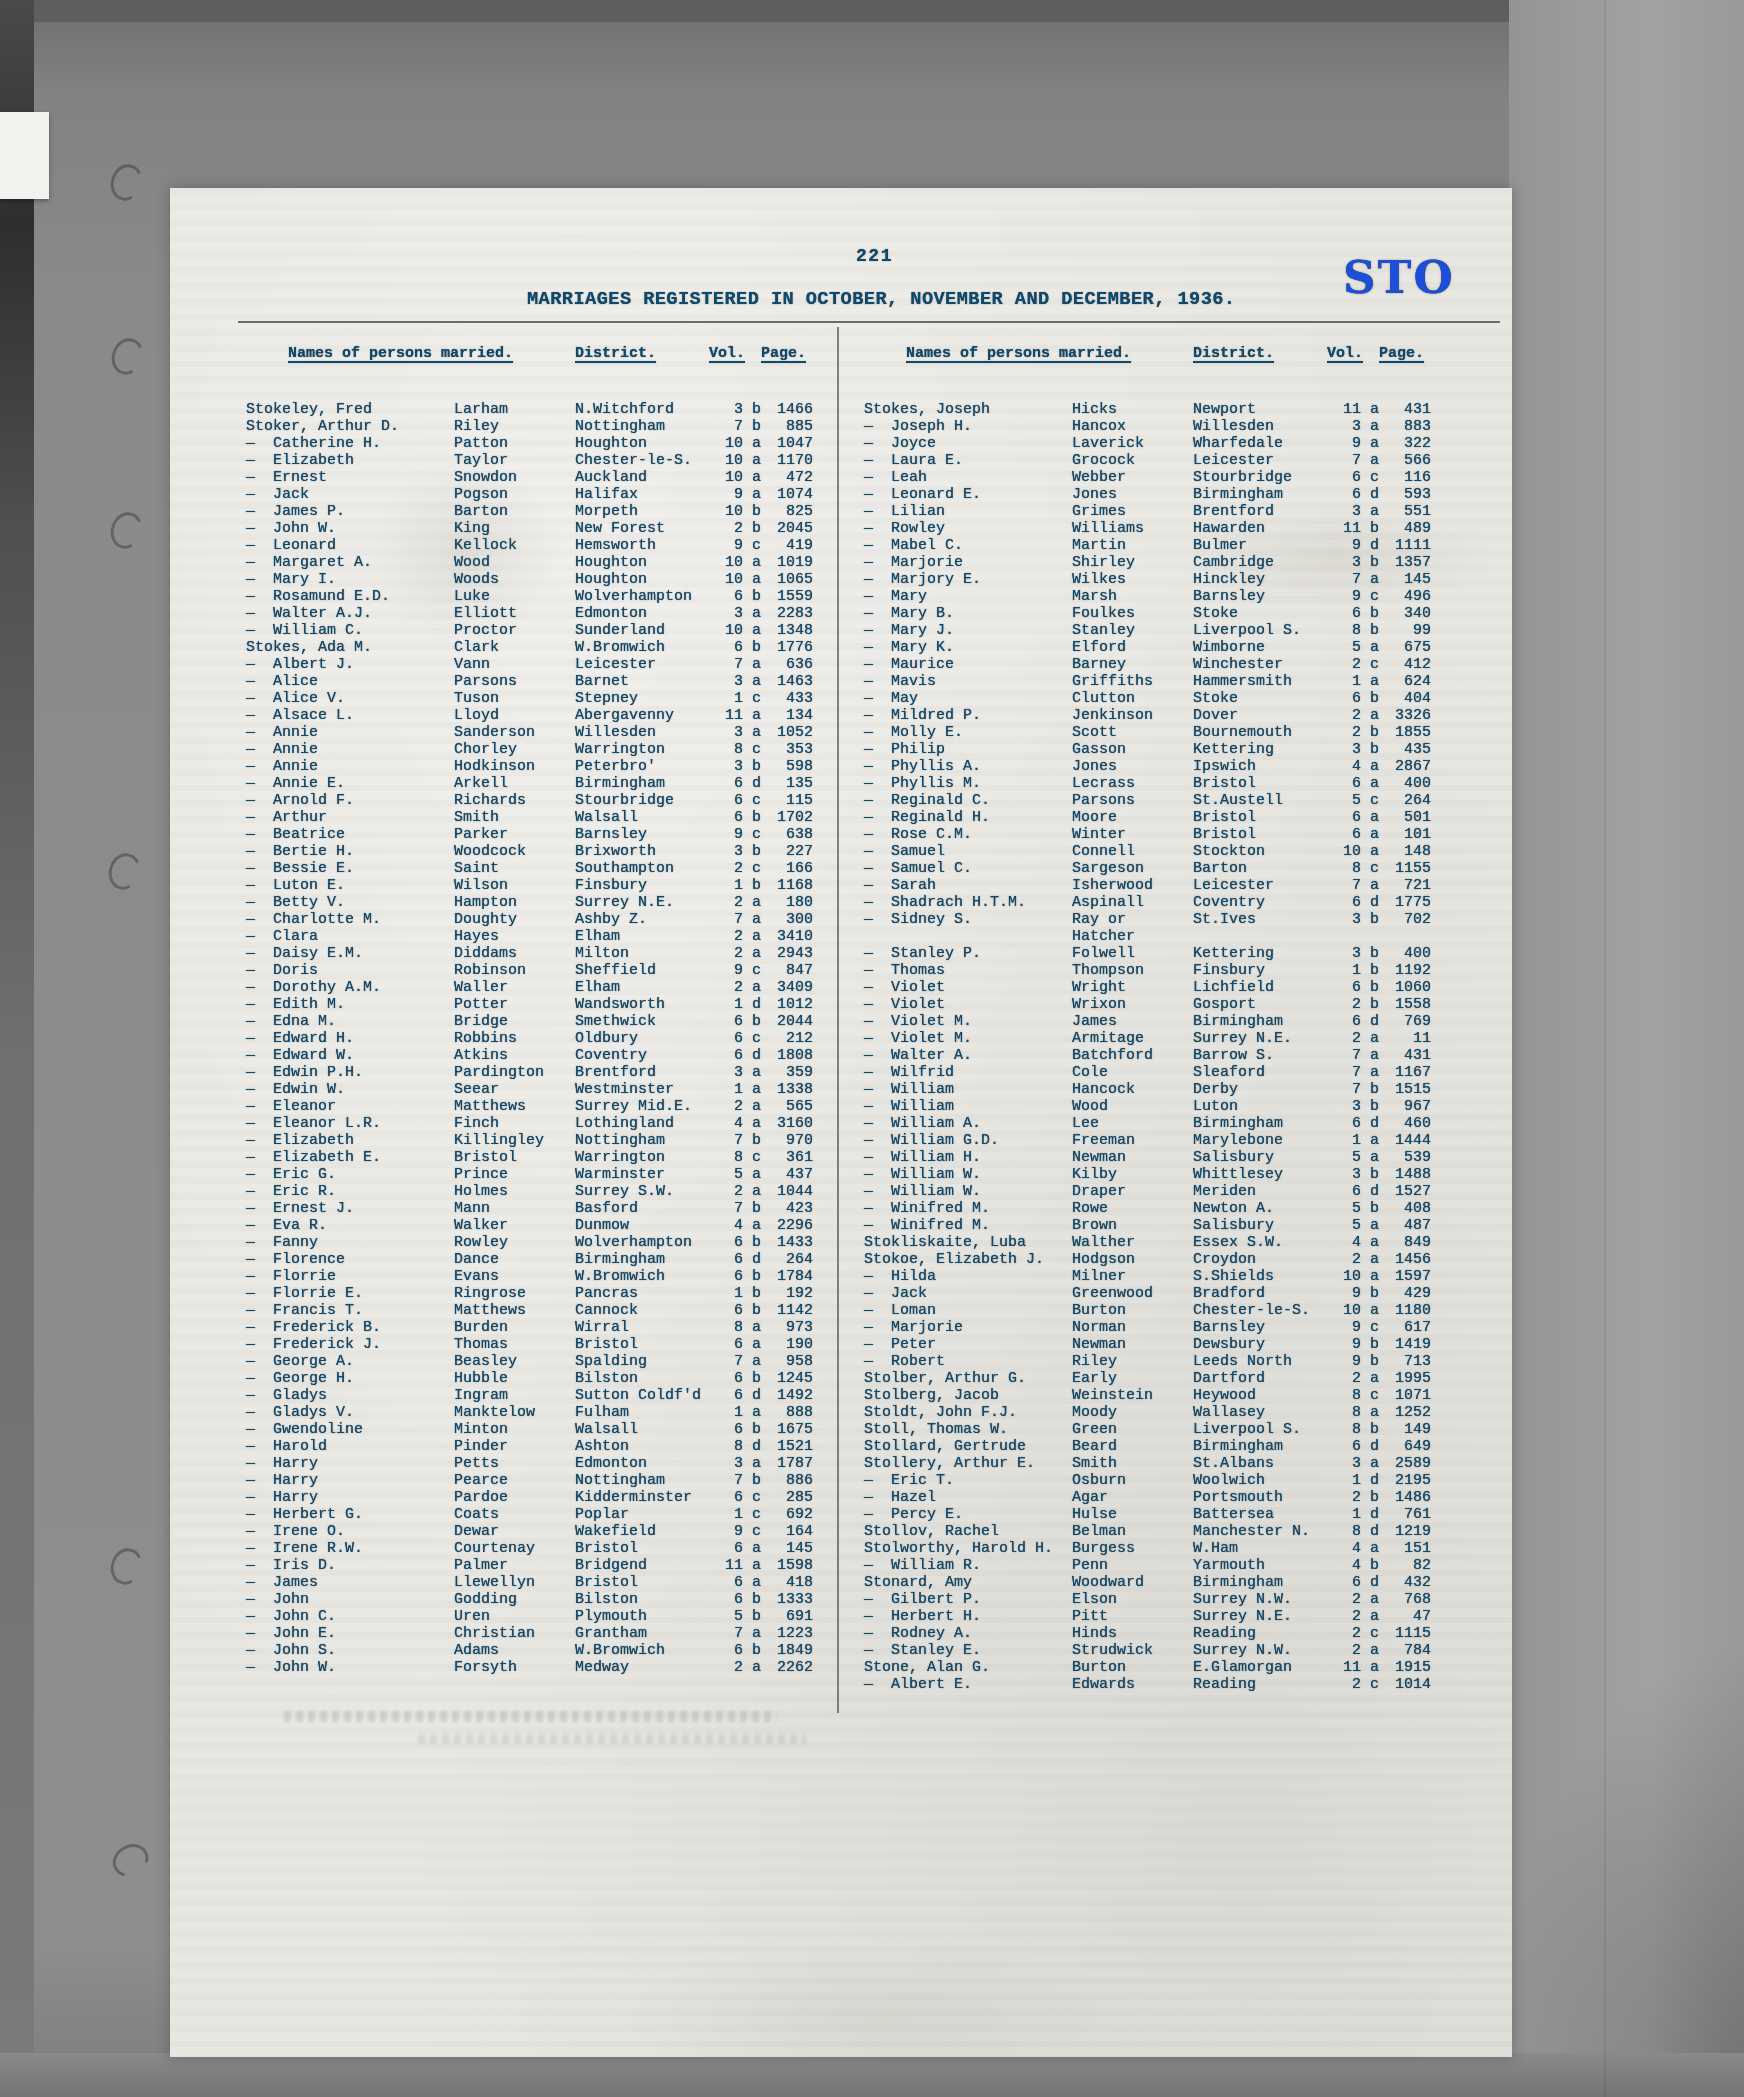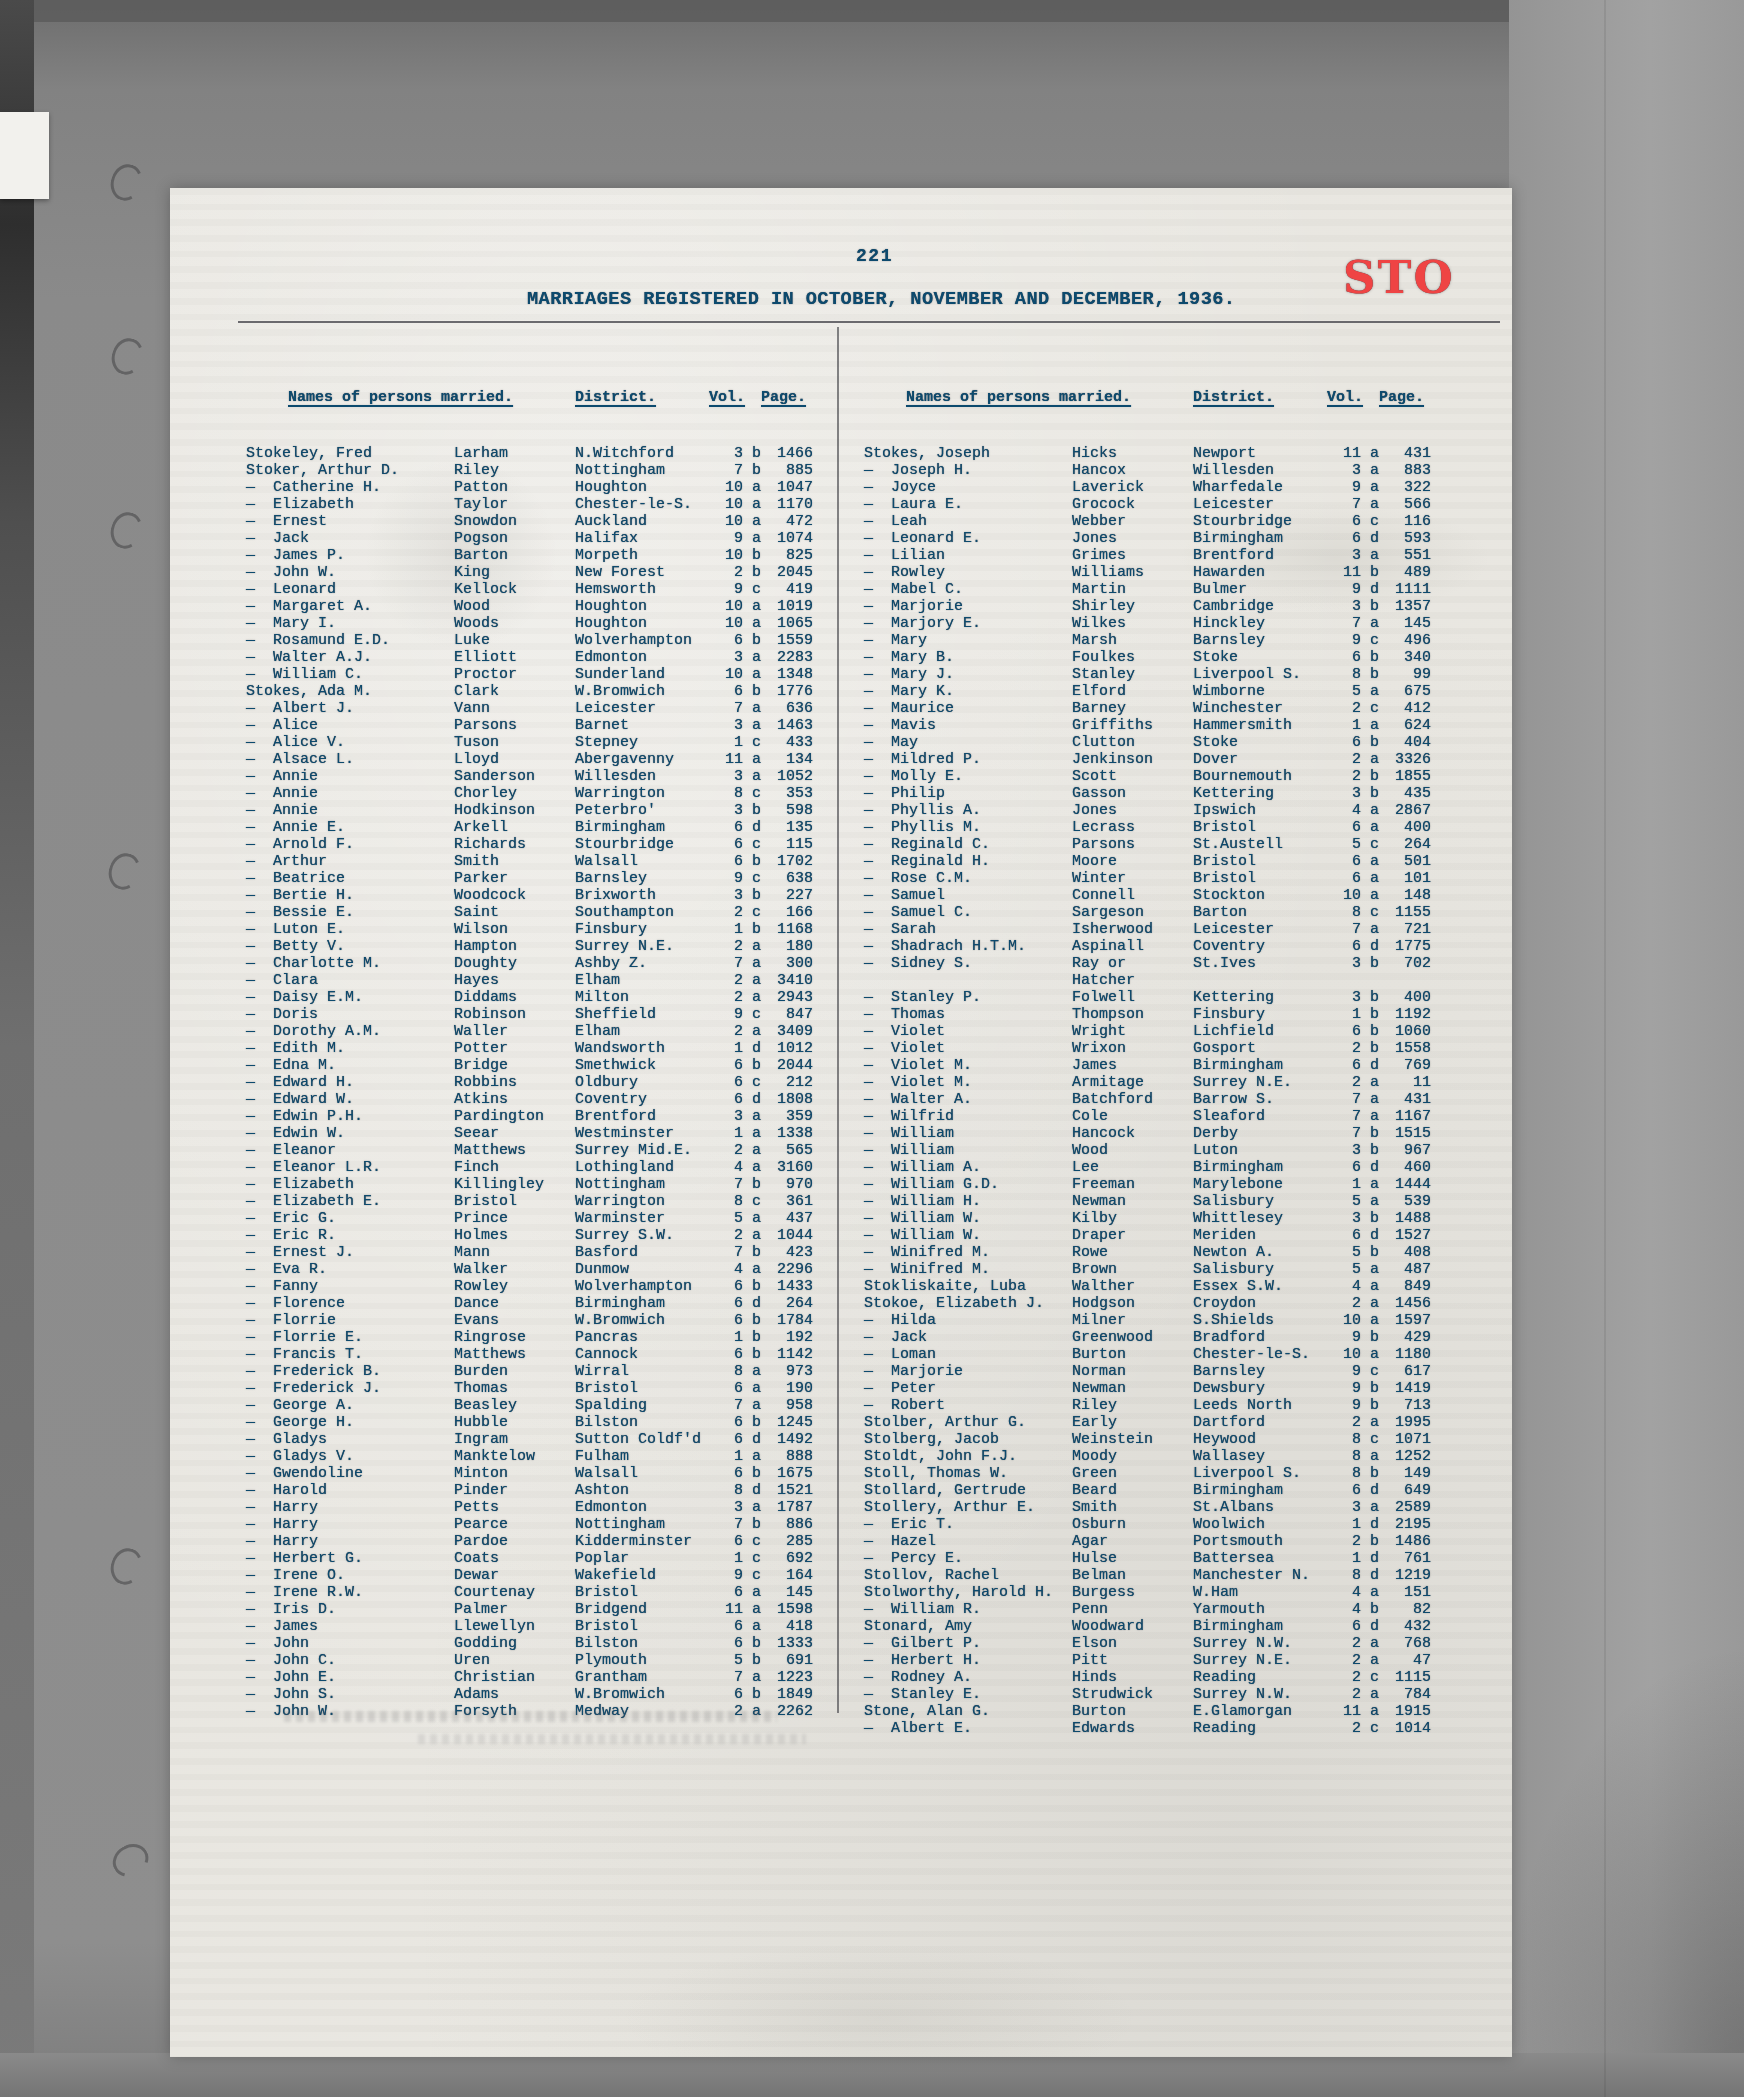--- a/index.html
+++ b/index.html
@@ -39,26 +39,26 @@
   .ghost{position:absolute;filter:blur(1.5px);opacity:.3;background:
     repeating-linear-gradient(90deg,rgba(90,90,95,.55) 0 6.7px,rgba(90,90,95,0) 6.7px 12px);}
   .g1{left:284px;top:1711px;width:493px;height:11.2px;}
   .g2{left:418px;top:1734px;width:388px;height:9.7px;opacity:.22;}
 
   .ink{color:#0c4a6e;text-shadow:0 0 0.7px rgba(56,56,64,.85),0 0 2.2px rgba(56,56,64,.18);}
   .page-number{position:absolute;left:822px;top:246px;width:105px;text-align:center;
     font-size:18px;font-weight:bold;letter-spacing:1.5px;}
   .doc-title{position:absolute;left:527px;top:288px;font-size:18.7px;font-weight:bold;letter-spacing:0.4px;text-align:right;}
   .sto-tab{position:absolute;left:1343px;top:251px;font-size:45px;font-weight:900;
-    font-family:"DejaVu Serif","Liberation Serif",serif;color:#ef4444;letter-spacing:2.2px;
+    font-family:"DejaVu Serif","Liberation Serif",serif;color:#1d4ed8;letter-spacing:2.2px;
     text-shadow:0 0 0.7px rgba(40,40,45,.9),0 0 3px rgba(40,40,45,.25);}
   .rule-h{position:absolute;left:238px;top:321px;width:1262px;height:1.5px;background:#3f3f46;opacity:.75;}
   .rule-v{position:absolute;left:837px;top:327px;width:1.5px;height:1386px;background:#46464c;opacity:.65;}
 
-  .col{position:absolute;top:345px;font-size:15px;line-height:17px;margin-top:44px;}
+  .col{position:absolute;top:345px;font-size:15px;line-height:17px;}
   .col.left{left:246px;width:568px;}
   .col.right{left:864px;width:568px;}
   .col-header{display:flex;font-weight:bold;margin-bottom:39px;}
   .col-header .u{text-decoration:underline;text-decoration-thickness:1.5px;text-underline-offset:3.7px;}
   .h-name{width:329px;padding-left:42px;box-sizing:border-box;white-space:pre;}
   .h-district{width:134px;white-space:pre;}
   .h-vol{width:52px;text-align:left;white-space:pre;}
   .h-page{width:52px;text-align:left;white-space:pre;}
   .row{display:flex;align-items:flex-start;}
   .cell{white-space:pre;}

